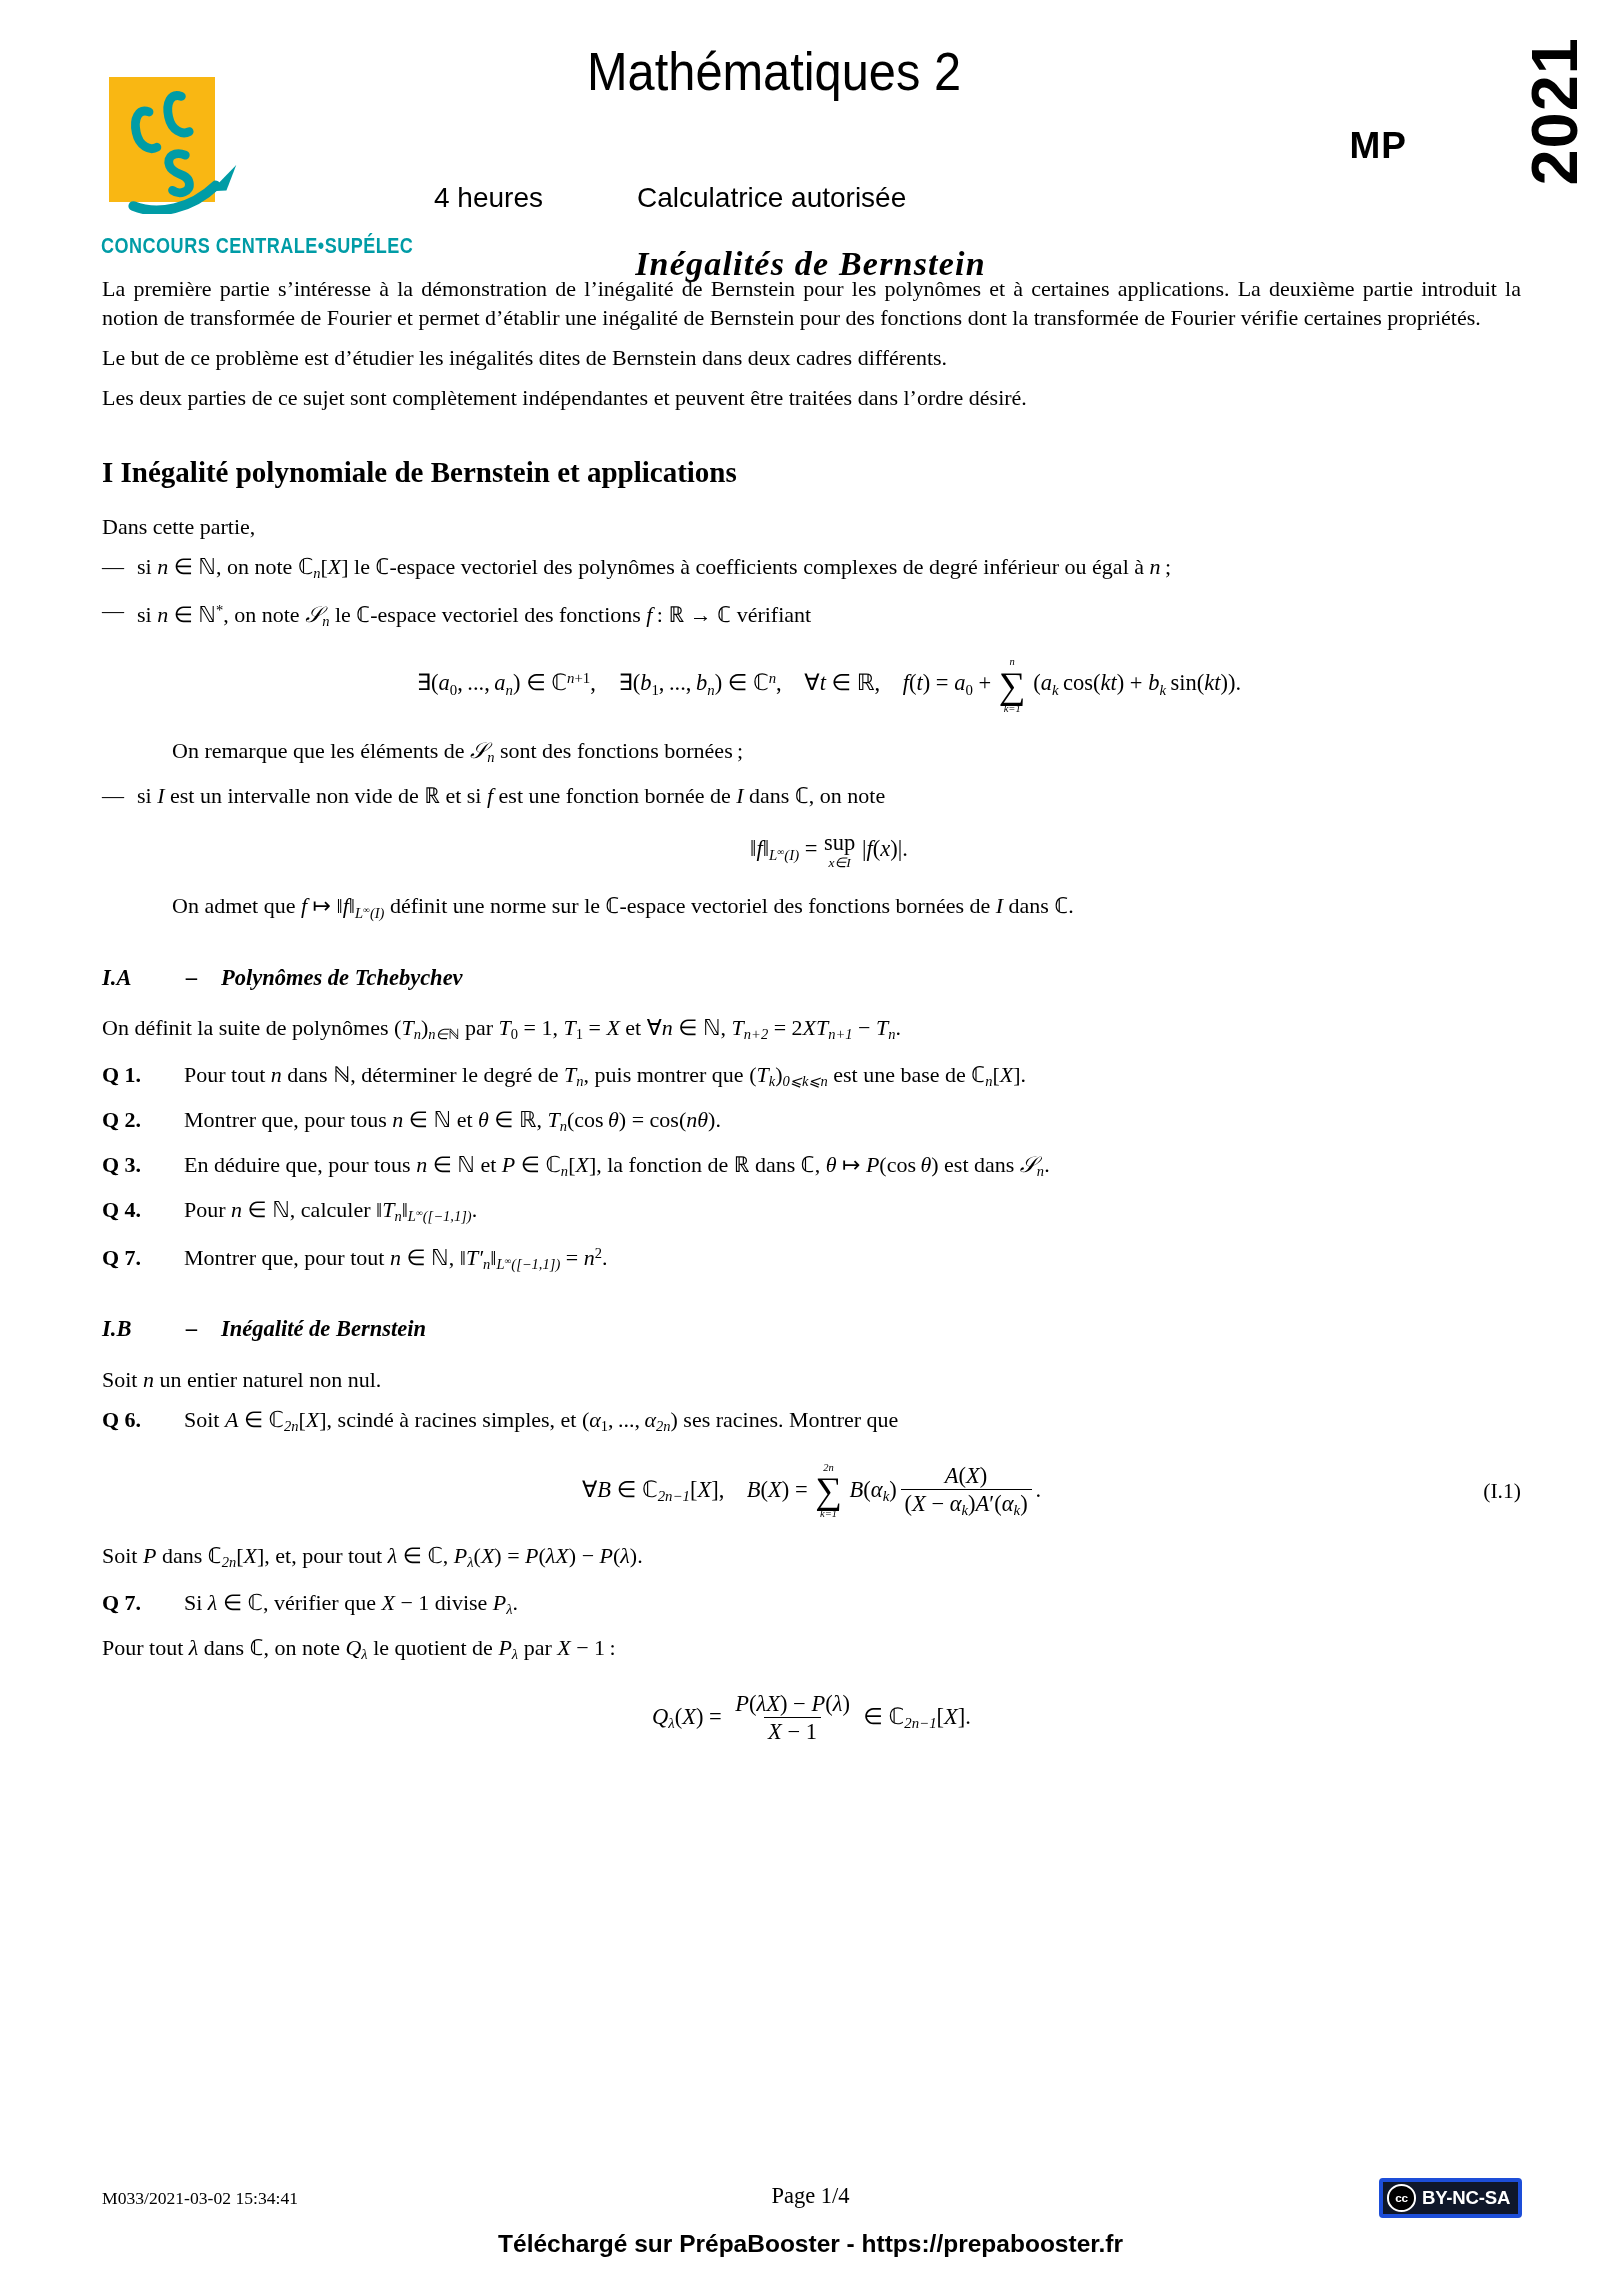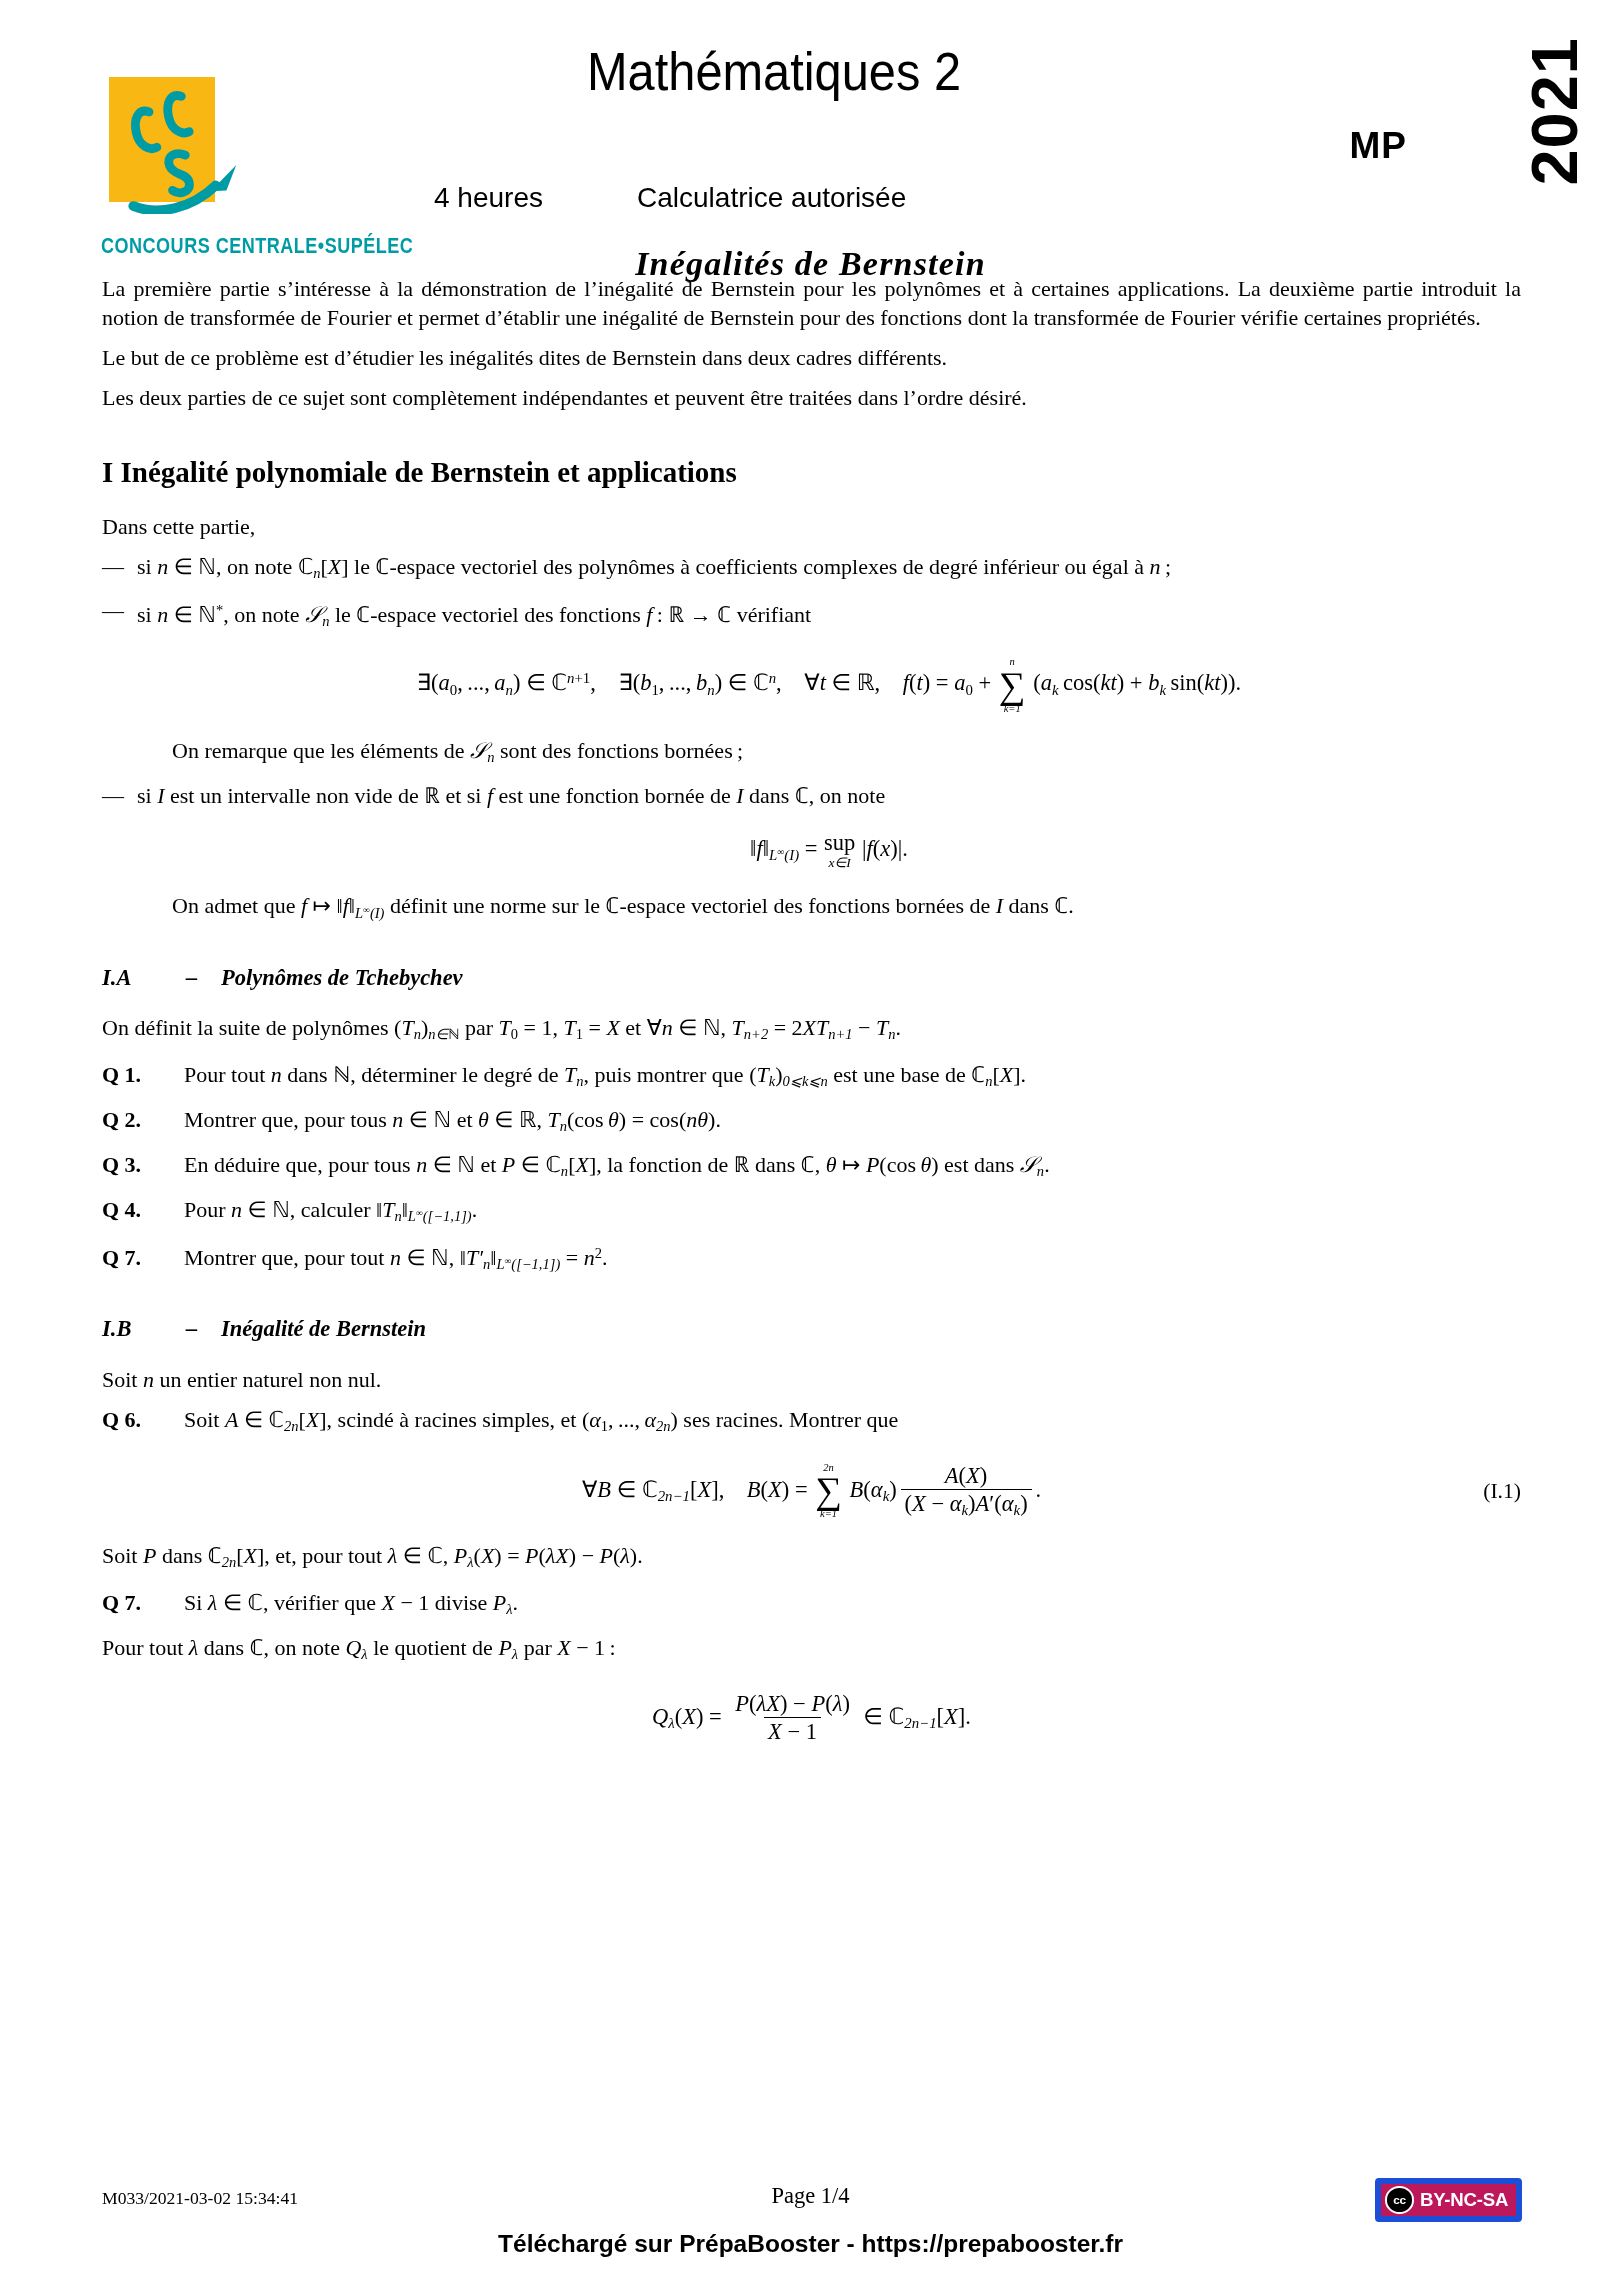--- a/index.html
+++ b/index.html
@@ -308,22 +308,22 @@
     text-align: center;
     font-size: 22.5px;
   }
   .cc-badge {
     position: absolute;
     right: 99px;
     top: 11.8px;
     height: 32px;
     display: flex;
     align-items: center;
-    background: #be185d;
-    border: 6px solid #1d4ed8;
+    background: #0f172a;
+    border: 4px solid #1d4ed8;
     border-radius: 3.9px;
     padding: 0;
     overflow: hidden;
   }
   .cc-badge .cc-circle {
     width: 25.5px;
     height: 23.5px;
     margin: 2.9px 2.9px 2.9px 3.9px;
     border-radius: 50%;
     background: #000;

